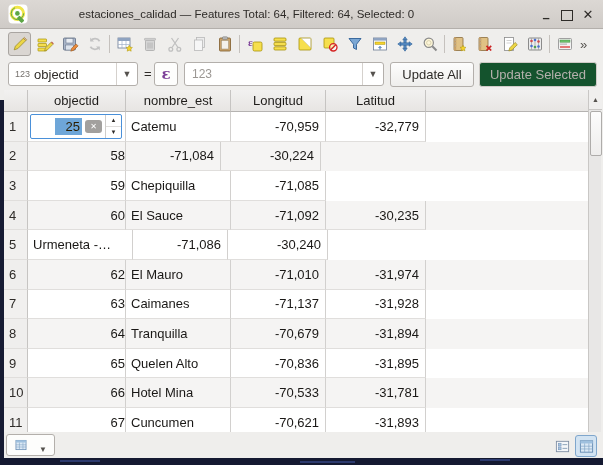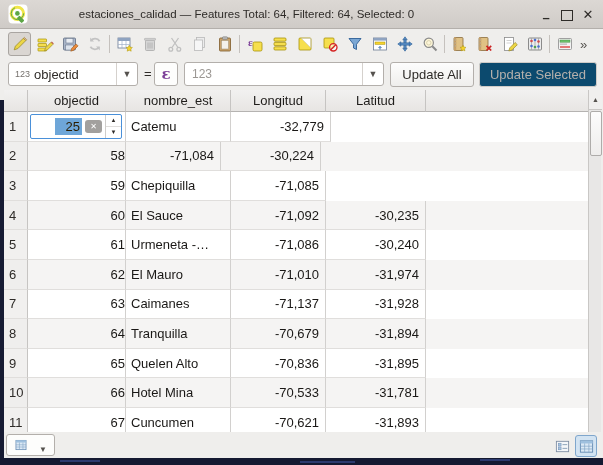--- a/index.html
+++ b/index.html
@@ -45,21 +45,21 @@
            border:1px solid #b3afab;border-radius:3px;box-sizing:border-box;display:flex;
            align-items:center;justify-content:center;font-family:"DejaVu Serif",serif;
            font-size:15px;color:#7c3f98;font-weight:bold;}
   .expr-input{position:absolute;left:184px;top:2px;width:200px;height:24px;background:#fff;
               border:1px solid #b3afab;border-radius:3px;box-sizing:border-box;display:flex;align-items:center;}
   .expr-input .ph{flex:1;font-size:12px;color:#9b9793;padding-left:7px;}
   .upd-btn{position:absolute;top:2px;height:25px;border:1px solid #b3afab;border-radius:3px;
            background:linear-gradient(#fdfdfd,#efeeec);font-size:13px;color:#2e2b28;
            display:flex;align-items:center;justify-content:center;box-sizing:border-box;}
   .upd-all{left:390px;width:84px;}
-  .upd-sel{left:479px;width:118px;color:#b4b0ac;border-color:#cfcbc7;background:#0c4a6e;}
+  .upd-sel{left:479px;width:118px;color:#b4b0ac;border-color:#cfcbc7;background:#14532d;}
   
   .table-wrap{position:absolute;left:4px;top:90px;width:584px;height:342px;background:#fff;overflow:hidden;}
   .thead{display:flex;height:22px;}
   .th{background:linear-gradient(#f2f1f0,#e7e5e3);border-right:1px solid #c6c4c2;
       border-bottom:1px solid #b5b3b1;font-size:13px;color:#1f1d1b;display:flex;
       align-items:center;justify-content:center;box-sizing:border-box;flex:0 0 auto;}
   .th.filler{flex:1 1 auto;border-right:none;}
   .tr{display:flex;height:29.6px;}
   .td{font-size:13px;color:#1a1816;display:flex;align-items:center;box-sizing:border-box;
       border-right:1px solid #d2d0ce;border-bottom:1px solid #e0dedc;flex:0 0 auto;overflow:hidden;white-space:nowrap;}
@@ -351,20 +351,21 @@
           <div class="spinbox">
             <span class="spin-val">25</span>
             <span class="spin-clear">✕</span>
             <span class="spin-btns">
               <span class="su">▲</span>
               <span class="sd">▼</span>
             </span>
           </div>
         </div>
     <div class="td c-nombre">Catemu</div>
+    <div class="td c-longitud">-70,959</div>
     <div class="td c-latitud">-32,779</div>
     <div class="td c-filler"></div>
   </div>
       <div class="tr">
     <div class="td rownum">2</div>
     <div class="td c-objectid">58</div>
     <div class="td c-longitud">-71,084</div>
     <div class="td c-latitud">-30,224</div>
     <div class="td c-filler"></div>
   </div>
@@ -378,21 +379,20 @@
       <div class="tr">
     <div class="td rownum">4</div>
     <div class="td c-objectid">60</div>
     <div class="td c-nombre">El Sauce</div>
     <div class="td c-longitud">-71,092</div>
     <div class="td c-latitud">-30,235</div>
     <div class="td c-filler"></div>
   </div>
       <div class="tr">
     <div class="td rownum">5</div>
-    <div class="td c-objectid">61</div>
     <div class="td c-nombre">Urmeneta -…</div>
     <div class="td c-longitud">-71,086</div>
     <div class="td c-latitud">-30,240</div>
     <div class="td c-filler"></div>
   </div>
       <div class="tr">
     <div class="td rownum">6</div>
     <div class="td c-objectid">62</div>
     <div class="td c-nombre">El Mauro</div>
     <div class="td c-longitud">-71,010</div>

